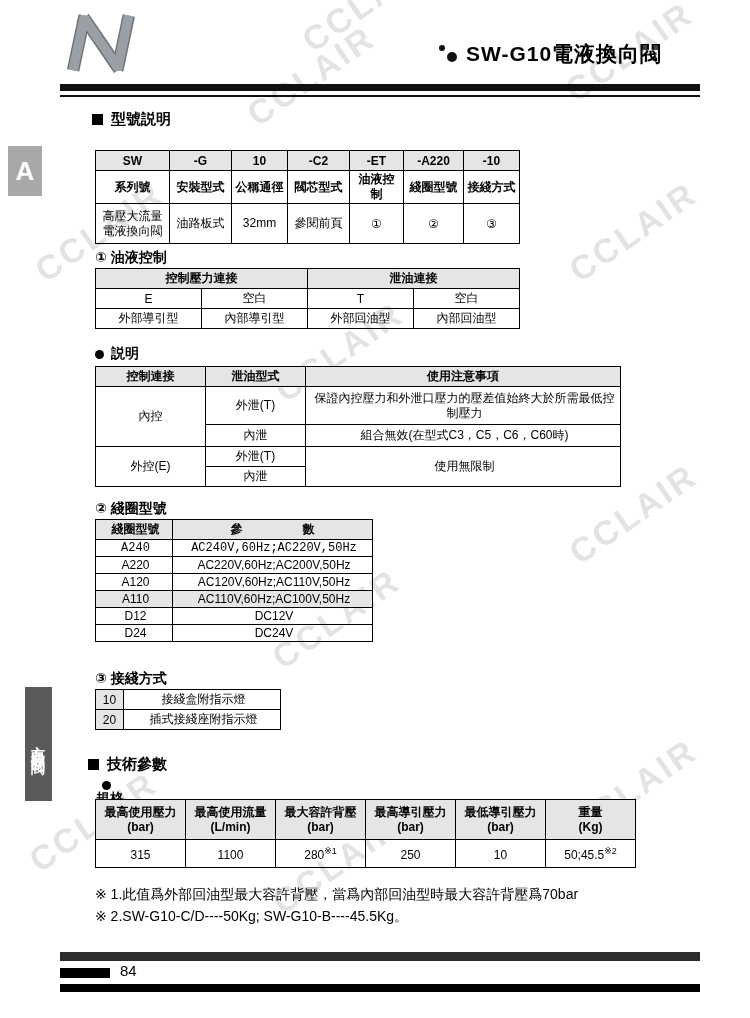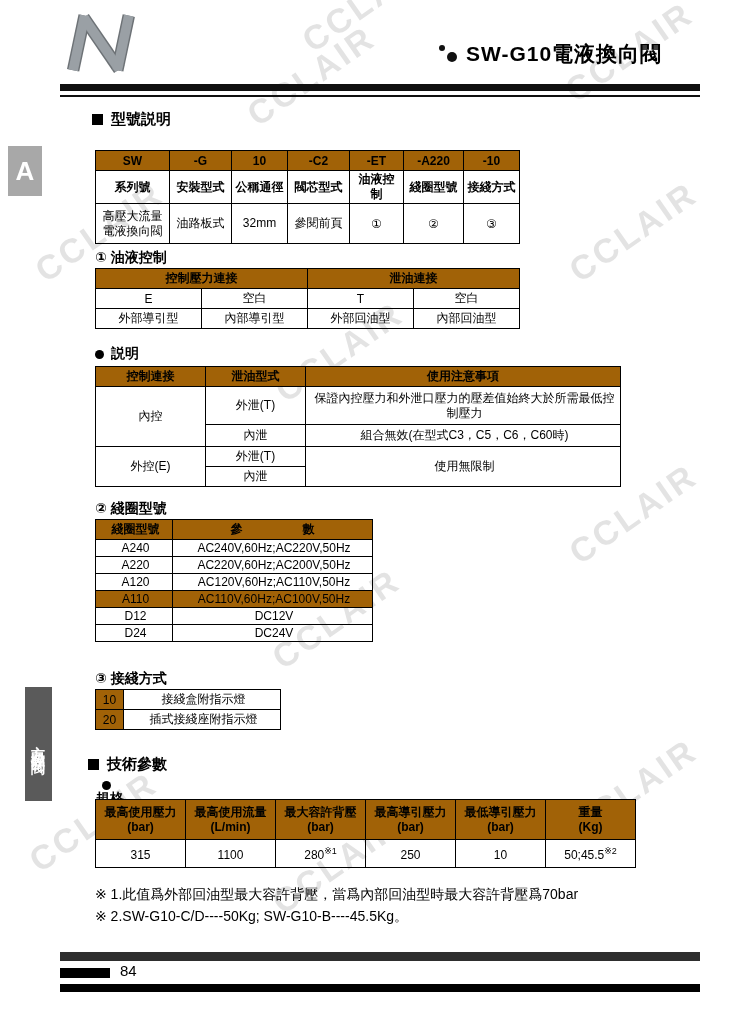--- a/index.html
+++ b/index.html
@@ -42,21 +42,21 @@
   .side-tab {
     position:absolute; left:25px; top:687px; width:27px; height:114px;
     background:#5a5a5a; color:#fff; font-size:14px; font-weight:bold;
     writing-mode:vertical-lr; letter-spacing:4px;
     display:flex; align-items:center; justify-content:center;
   }
 
   
   table.tbl { position:absolute; border-collapse:collapse; table-layout:fixed; background:transparent; }
   .tbl td { border:1px solid #000; font-size:12px; text-align:center; vertical-align:middle; padding:1px 3px; }
-  .gray { background:#a16207; }
+  .gray { background:#e5e5e5; }
   .bold { font-weight:bold; }
   .left { text-align:right; padding-left:6px !important; }
   .small { font-size:11px; line-height:1.25; }
   .spread { letter-spacing:60px; margin-right:-60px; }
   sup { font-size:9px; }
 
   
   .note { position:absolute; left:95px; font-size:14px; }
 
   
@@ -229,21 +229,21 @@
   <table class="tbl" style="left:95px; top:519px; width:277px;">
     <colgroup>
         <col style="width:77px">
         <col style="width:200px">
       </colgroup>
     <tbody>
         <tr style="height:18px;">
       <td class="gray bold left">綫圈型號</td>
       <td class="gray bold"><span class="spread">參數</span></td>
     </tr>
-    <tr style="height:17px;">
+    <tr style="height:17px;font-family:Liberation Mono, monospace;">
       <td class="left">A240</td>
       <td class="left">AC240V,60Hz;AC220V,50Hz</td>
     </tr>
     <tr style="height:14px;">
       <td class="left">A220</td>
       <td class="left">AC220V,60Hz;AC200V,50Hz</td>
     </tr>
     <tr style="height:17px;">
       <td class="left">A120</td>
       <td class="left">AC120V,60Hz;AC110V,50Hz</td>

